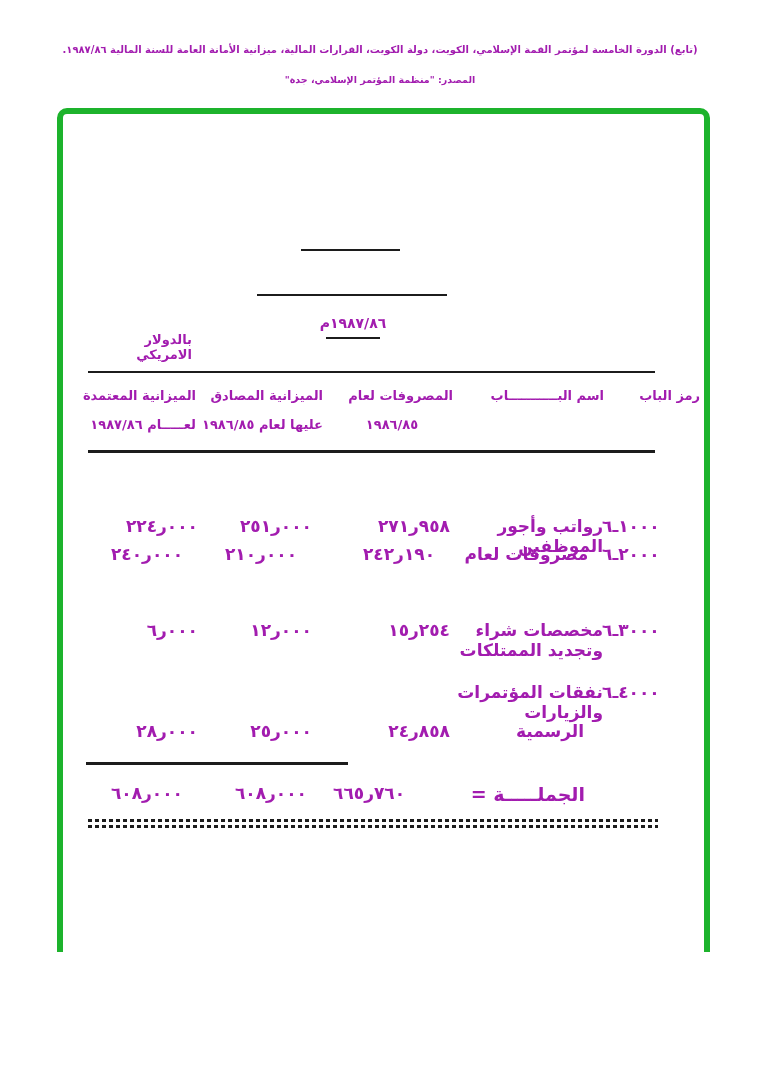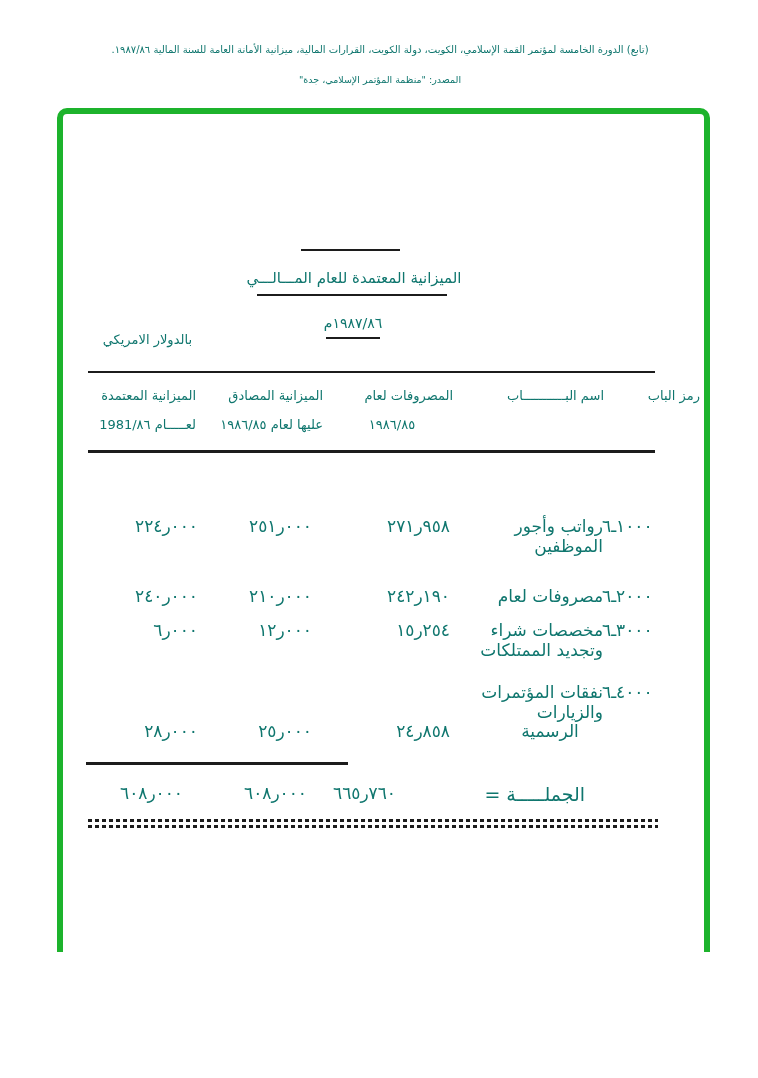--- a/index.html
+++ b/index.html
@@ -1,19 +1,19 @@
 <!DOCTYPE html>
 <html><head>
 <meta charset="utf-8">
 <style>
   html,body { margin:0; padding:0; background:#ffffff; }
   .page {
     position:relative; width:758px; height:952px; background:#ffffff;
-    font-family:"DejaVu Sans", sans-serif; color:#0f766e; overflow:hidden;
-    font-weight:normal;
+    font-family:"DejaVu Sans", sans-serif; color:#a21caf; overflow:hidden;
+    font-weight:bold;
   }
   .abs { position:absolute; }
   .rtl { direction:rtl; unicode-bidi:embed; }
   .num { direction:ltr; unicode-bidi:bidi-override; }
   .ctr { text-align:center; }
   .rgt { text-align:right; }
 
   .doc-header-1 { top:44px; left:36px; width:688px; font-size:10px; text-align:center; letter-spacing:0; }
   .doc-header-2 { top:74px; left:36px; width:688px; font-size:9.5px; text-align:center; }
 
@@ -48,21 +48,21 @@
   .h-ado2  { top:417px; left:75px; width:121px; }
 
   .td { font-size:17px; }
   .c-code { left:602px; width:48px; text-align:right; }
   .c-name { left:450px; width:153px; text-align:right; }
   .c-exp  { left:348px; width:102px; text-align:right; }
   .c-app  { left:210px; width:102px; text-align:right; }
   .c-ado  { left:96px;  width:102px; text-align:right; }
 
   .r1 { top:516px; }
-  .r2 { top:586px; }
+  .r2 { top:544px;text-align:center; }
   .r3 { top:620px; }
   .r4a { top:682px; }
   .r4b { top:721px; }
 
   .row4-name2 { top:721px; left:495px; width:110px; text-align:center; }
 
   .t-label { top:783px; left:440px; width:145px; text-align:right; font-size:19px; }
   .t-exp { top:783px; left:333px; width:100px; text-align:left; }
   .t-app { top:783px; left:207px; width:100px; text-align:right; }
   .t-ado { top:783px; left:83px;  width:100px; text-align:right; }
@@ -73,37 +73,36 @@
 <body>
 
 <div class="page">
 
   <div class="abs doc-header-1 rtl">(تابع) الدورة الخامسة لمؤتمر القمة الإسلامي، الكويت، دولة الكويت، القرارات المالية، ميزانية الأمانة العامة للسنة المالية ١٩٨٧/٨٦.</div>
   <div class="abs doc-header-2 rtl">المصدر:  "منظمة المؤتمر الإسلامي، جدة"</div>
 
   <div class="abs green-frame"></div>
 
   <div class="abs u-office"></div>
-  <div class="abs budget-title ctr rtl">الميزانية المعتمدة للعام المـــالـــي</div>
   <div class="abs u-budget"></div>
   <div class="abs fiscal-year ctr rtl">١٩٨٧/٨٦م</div>
   <div class="abs u-year"></div>
   <div class="abs currency-note rtl">بالدولار الامريكي</div>
 
   <div class="abs rule-top"></div>
   <div class="abs rule-head"></div>
 
   <div class="abs th h-code rgt rtl">رمز الباب</div>
   <div class="abs th h-name rgt rtl">اسم البـــــــــــاب</div>
   <div class="abs th h-exp1 rgt rtl">المصروفات لعام</div>
   <div class="abs th h-exp2 ctr num">١٩٨٦/٨٥</div>
   <div class="abs th h-app1 rgt rtl">الميزانية المصادق</div>
   <div class="abs th h-app2 rgt rtl">عليها لعام ١٩٨٦/٨٥</div>
   <div class="abs th h-ado1 rgt rtl">الميزانية المعتمدة</div>
-  <div class="abs th h-ado2 rgt rtl">لعـــــام 1981/٨٦</div>
+  <div class="abs th h-ado2 rgt rtl">لعـــــام ١٩٨٧/٨٦</div>
 
   <div>
     <div class="abs td r1 c-code num">٦ـ١٠٠٠</div>
     <div class="abs td r1 c-name rtl">رواتب وأجور الموظفين</div>
     <div class="abs td r1 c-exp num">٢٧١ر٩٥٨</div>
     <div class="abs td r1 c-app num">٢٥١ر٠٠٠</div>
     <div class="abs td r1 c-ado num">٢٢٤ر٠٠٠</div>
   </div>
 
   <div>

